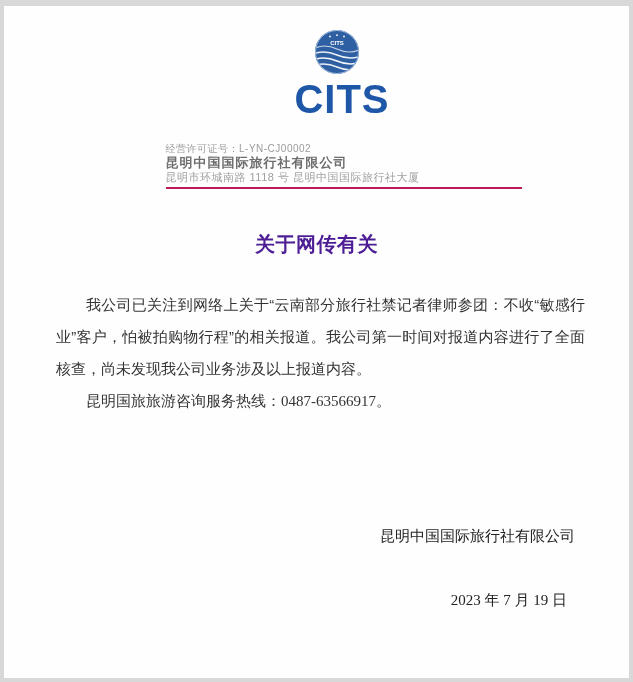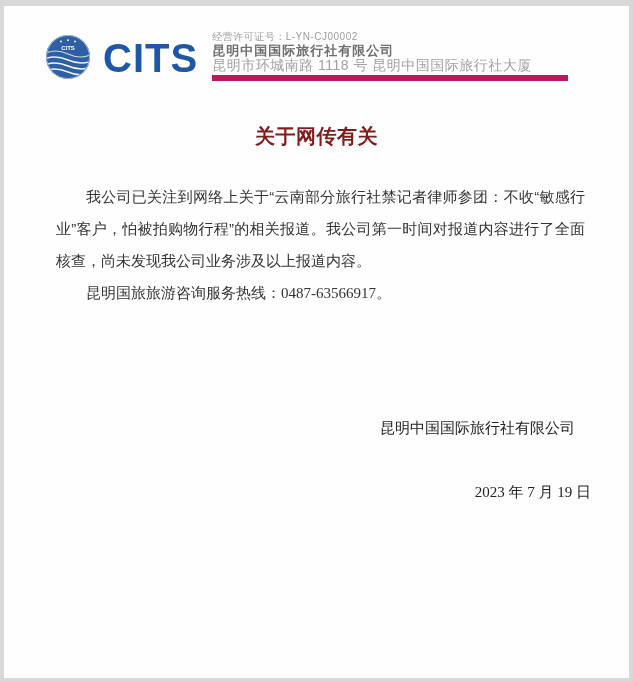--- a/index.html
+++ b/index.html
@@ -13,51 +13,52 @@
   .page {
     position:absolute;
     left:4px; right:4px; top:6px; bottom:4px;
     background:#fefefe;
     overflow:hidden;
   }
 
   
   .letterhead {
     display:flex;
-    align-items:flex-end;
+    align-items:center;
     margin:22px 0 0 40px;
+    flex-direction:column;
   }
   .globe { width:48px; height:48px; flex:0 0 48px; }
   .wordmark {
     font-size:40px;
     font-weight:bold;
     color:#1f57a8;
     letter-spacing:1px;
     line-height:46px;
     margin-left:11px;
   }
   .lh-info {
     margin-left:14px;
-    margin-top:2px;
+    margin-top:20px;
     width:356px;
-    border-bottom:6px solid #be185d;
+    border-bottom:2px solid #be185d;
     padding-bottom:3px;
   }
   .lh-license { font-size:10px; color:#9b9b9b; line-height:13px; letter-spacing:0.5px; }
   .lh-company { font-size:13px; font-weight:bold; color:#6e6e6e; line-height:16px; letter-spacing:1px; }
-  .lh-address { font-size:14px; color:#a0a0a0; line-height:13px; letter-spacing:0.5px; }
+  .lh-address { font-size:11px; color:#a0a0a0; line-height:13px; letter-spacing:0.5px; }
 
   
   .doc-title {
     margin-top:38px;
     text-align:center;
     font-weight:bold;
     font-size:20px;
     line-height:34px;
-    color:#7f1d1d;
+    color:#4c1d95;
     letter-spacing:0.5px;
   }
   .content { margin:28px 44px 0 52px; }
   .content p {
     font-size:15px;
     line-height:32px;
     color:#333333;
     text-indent:2em;
     text-align:justify;
   }
@@ -68,21 +69,21 @@
     margin-top:108px;
     text-align:right;
     padding-right:54px;
     font-size:15px;
     color:#222222;
     line-height:22px;
   }
   .date {
     margin-top:42px;
     text-align:right;
-    padding-right:38px;
+    padding-right:62px;
     font-size:15px;
     color:#222222;
     line-height:22px;
     font-family:"Liberation Serif", "Liberation Sans", serif;
   }
 </style>
 </head>
 <body>
 
 <div class="page">

